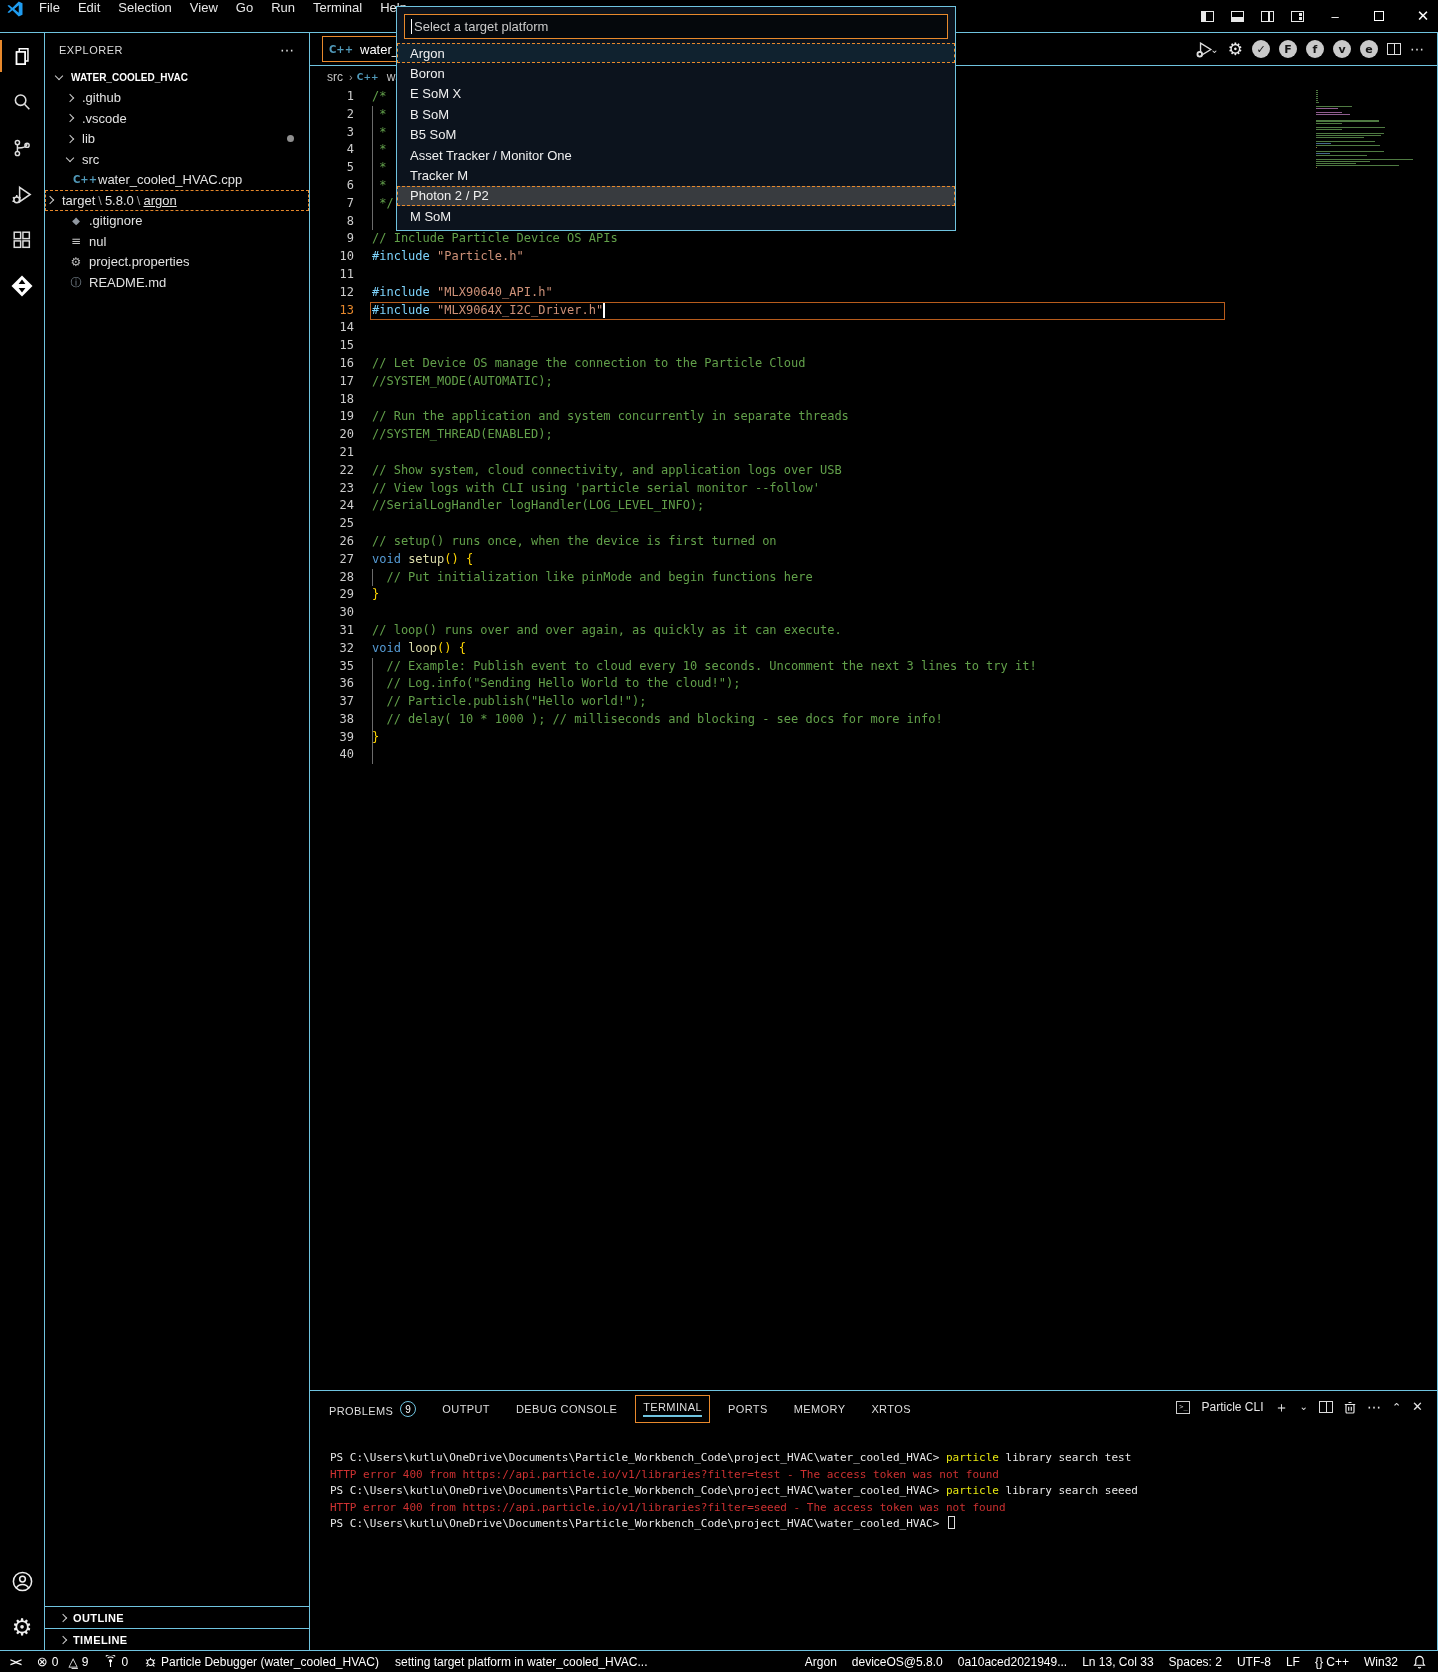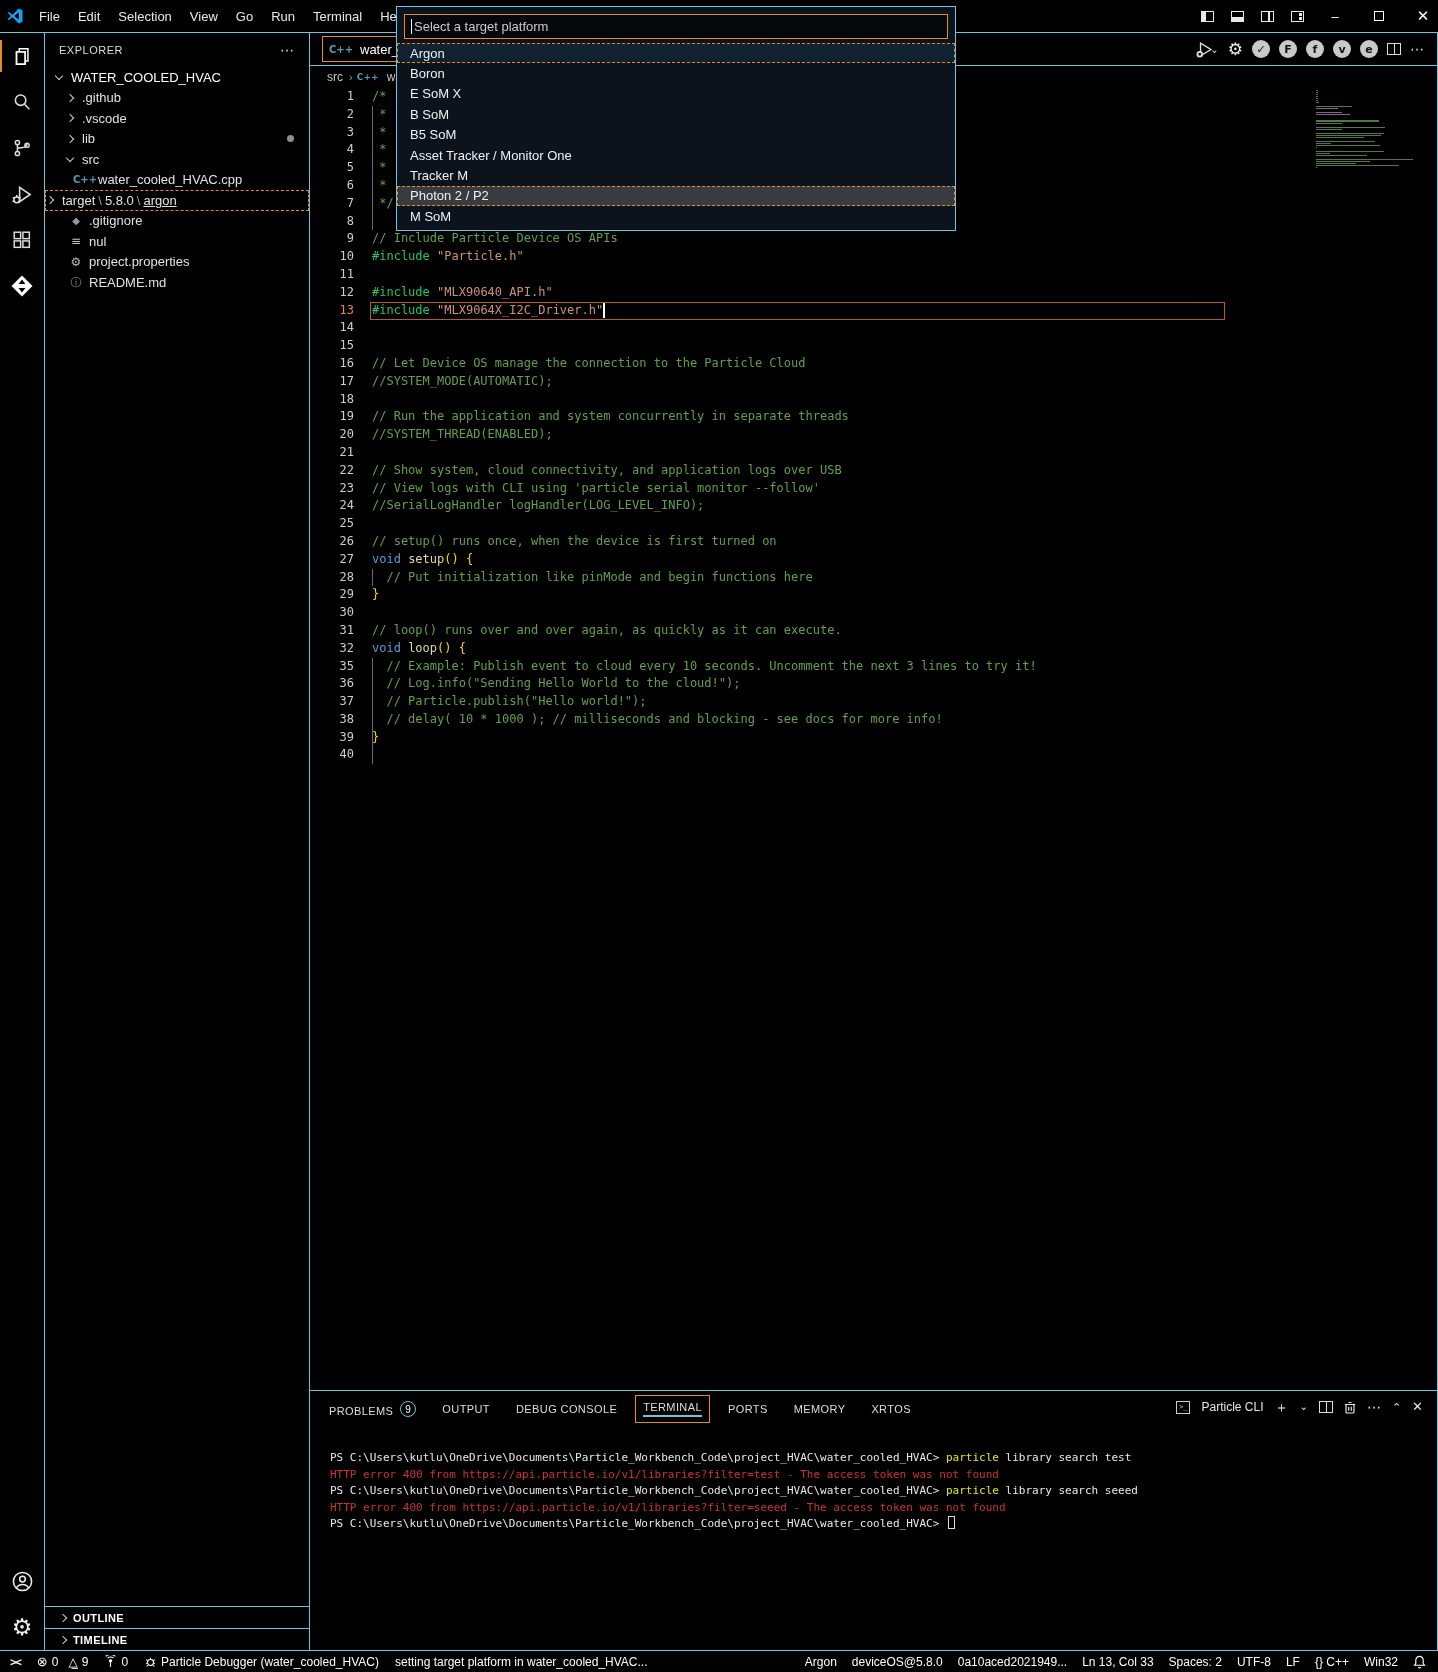--- a/index.html
+++ b/index.html
@@ -1,20 +1,20 @@
 <!DOCTYPE html>
 <html><head>
 <meta charset="utf-8">
 <style>
   html,body{margin:0;padding:0;width:1438px;height:1672px;background:#000;overflow:hidden;
     font-family:"Liberation Sans",sans-serif;position:relative}
   *{box-sizing:border-box}
   
   .titlebar{position:absolute;left:0;top:0;width:1438px;height:33px;border-bottom:1px solid #6FC3DF;
-    display:flex;align-items:center;background:#000}
+    display:flex;align-items:flex-start;background:#000}
   .logo{width:30px;display:flex;justify-content:center}
   .menubar{display:flex;align-items:center}
   .menu-item{color:#e8e8e8;font-size:13px;padding:0 9px;cursor:default}
   .winctrls{margin-left:auto;display:flex;align-items:center;height:100%}
   .wc{width:30px;height:100%;display:flex;align-items:center;justify-content:center;color:#fff;font-size:13px}
   .lay{width:13px;height:11px;border:1.4px solid #e8e8e8;position:relative;display:inline-block}
   .lay i{position:absolute;background:#e8e8e8}
   .lay.l i{left:0;top:0;bottom:0;width:4px}
   .lay.b i{left:0;right:0;bottom:0;height:4px}
   .lay.r i{top:0;bottom:0;right:3px;width:1.4px}
@@ -27,21 +27,21 @@
   .ab{width:45px;height:46px;display:flex;align-items:center;justify-content:center;position:relative;color:#ddd}
   .ab.active::before{content:"";position:absolute;left:0;top:7px;bottom:7px;width:2px;background:#E8892C}
   .ab-bottom{margin-top:auto;display:flex;flex-direction:column;align-items:center}
   .gear-glyph{font-size:23px;color:#eee;font-family:"DejaVu Sans",sans-serif}
   
   .sidebar{position:absolute;left:45px;top:33px;width:265px;height:1617px;border-right:1px solid #6FC3DF;
     display:flex;flex-direction:column;background:#000}
   .sb-header{height:34px;display:flex;align-items:center;padding:0 14px;color:#dcdcdc;font-size:11px;letter-spacing:.5px}
   .sb-more{margin-left:auto;color:#ddd;font-size:14px;letter-spacing:1px}
   .trow{height:20.5px;display:flex;align-items:center;font-size:13px;color:#e2e2e2;position:relative;white-space:nowrap}
-  .trow.bold{font-weight:normal;color:#fff;font-size:13px}
+  .trow.bold{font-weight:bold;color:#fff;font-size:10px}
   .trow.focused{outline:1px dashed #E8892C;outline-offset:-1px}
   .trow .dot{position:absolute;right:15px;width:7px;height:7px;border-radius:50%;background:#8f8f8f}
   .chev{width:6px;height:6px;border-right:1.3px solid #ccc;border-bottom:1.3px solid #ccc;
     transform:rotate(-45deg);display:inline-block;margin:0 9px 0 2px;flex:none}
   .chev.down{transform:rotate(45deg);margin-top:-3px}
   .ficon{width:18px;display:inline-flex;justify-content:center;margin-right:4px;flex:none;
     font-family:"DejaVu Sans",sans-serif}
   .psep{color:#9a9a9a;padding:0 3px}
   .sb-sections{margin-top:auto}
   .sb-sec{height:22px;border-top:1px solid #6FC3DF;display:flex;align-items:center;padding-left:13px;
@@ -60,21 +60,21 @@
   .split-ico i{position:absolute;top:0;bottom:0;left:50%;width:1.4px;background:#ddd}
   .chevdn{color:#ddd;font-size:10px;margin-left:-4px}
   .breadcrumb{height:22px;display:flex;align-items:center;padding-left:17px;color:#c5c5c5;font-size:12px;gap:6px}
   .bc-sep{color:#9a9a9a;font-size:11px}
   
   .code{position:relative;height:1302px;font-family:"DejaVu Sans Mono",monospace;font-size:12px;overflow:hidden}
   .crow{display:flex;height:17.8px;line-height:17.8px}
   .ln{width:44px;text-align:right;color:#cdcdcd;flex:none;font-size:12px}
   .crow.cur .ln{color:#E8892C}
   .ctext{margin-left:18px;white-space:pre}
-  .tk-c{color:#62A04A}.tk-p{color:#22c55e}.tk-s{color:#CE9178}.tk-k{color:#569CD6}
+  .tk-c{color:#62A04A}.tk-p{color:#7dd3fc}.tk-s{color:#CE9178}.tk-k{color:#569CD6}
   .tk-f{color:#DCDCAA}.tk-b{color:#FFD602}.tk-w{color:#e8e8e8}
   .guide{position:absolute;width:1px;background:rgba(255,255,255,.42)}
   .l13box{position:absolute;border:1px solid #B85C1C}
   .caret{position:absolute;width:1.6px;background:#fff}
   .minimap{position:absolute;left:1006px;top:2px;width:112px}
   .mm{height:1.1px;margin-bottom:.95px}
   
   .panel{position:absolute;left:0;top:1357px;width:1127px;height:260px;border-top:1px solid #6FC3DF;background:#000}
   .panel-tabs{height:36px;display:flex;align-items:center;padding-left:19px;gap:26px;position:relative}
   .ptab{color:#dedede;font-size:11px;letter-spacing:.4px;display:flex;align-items:flex-end;gap:7px}

